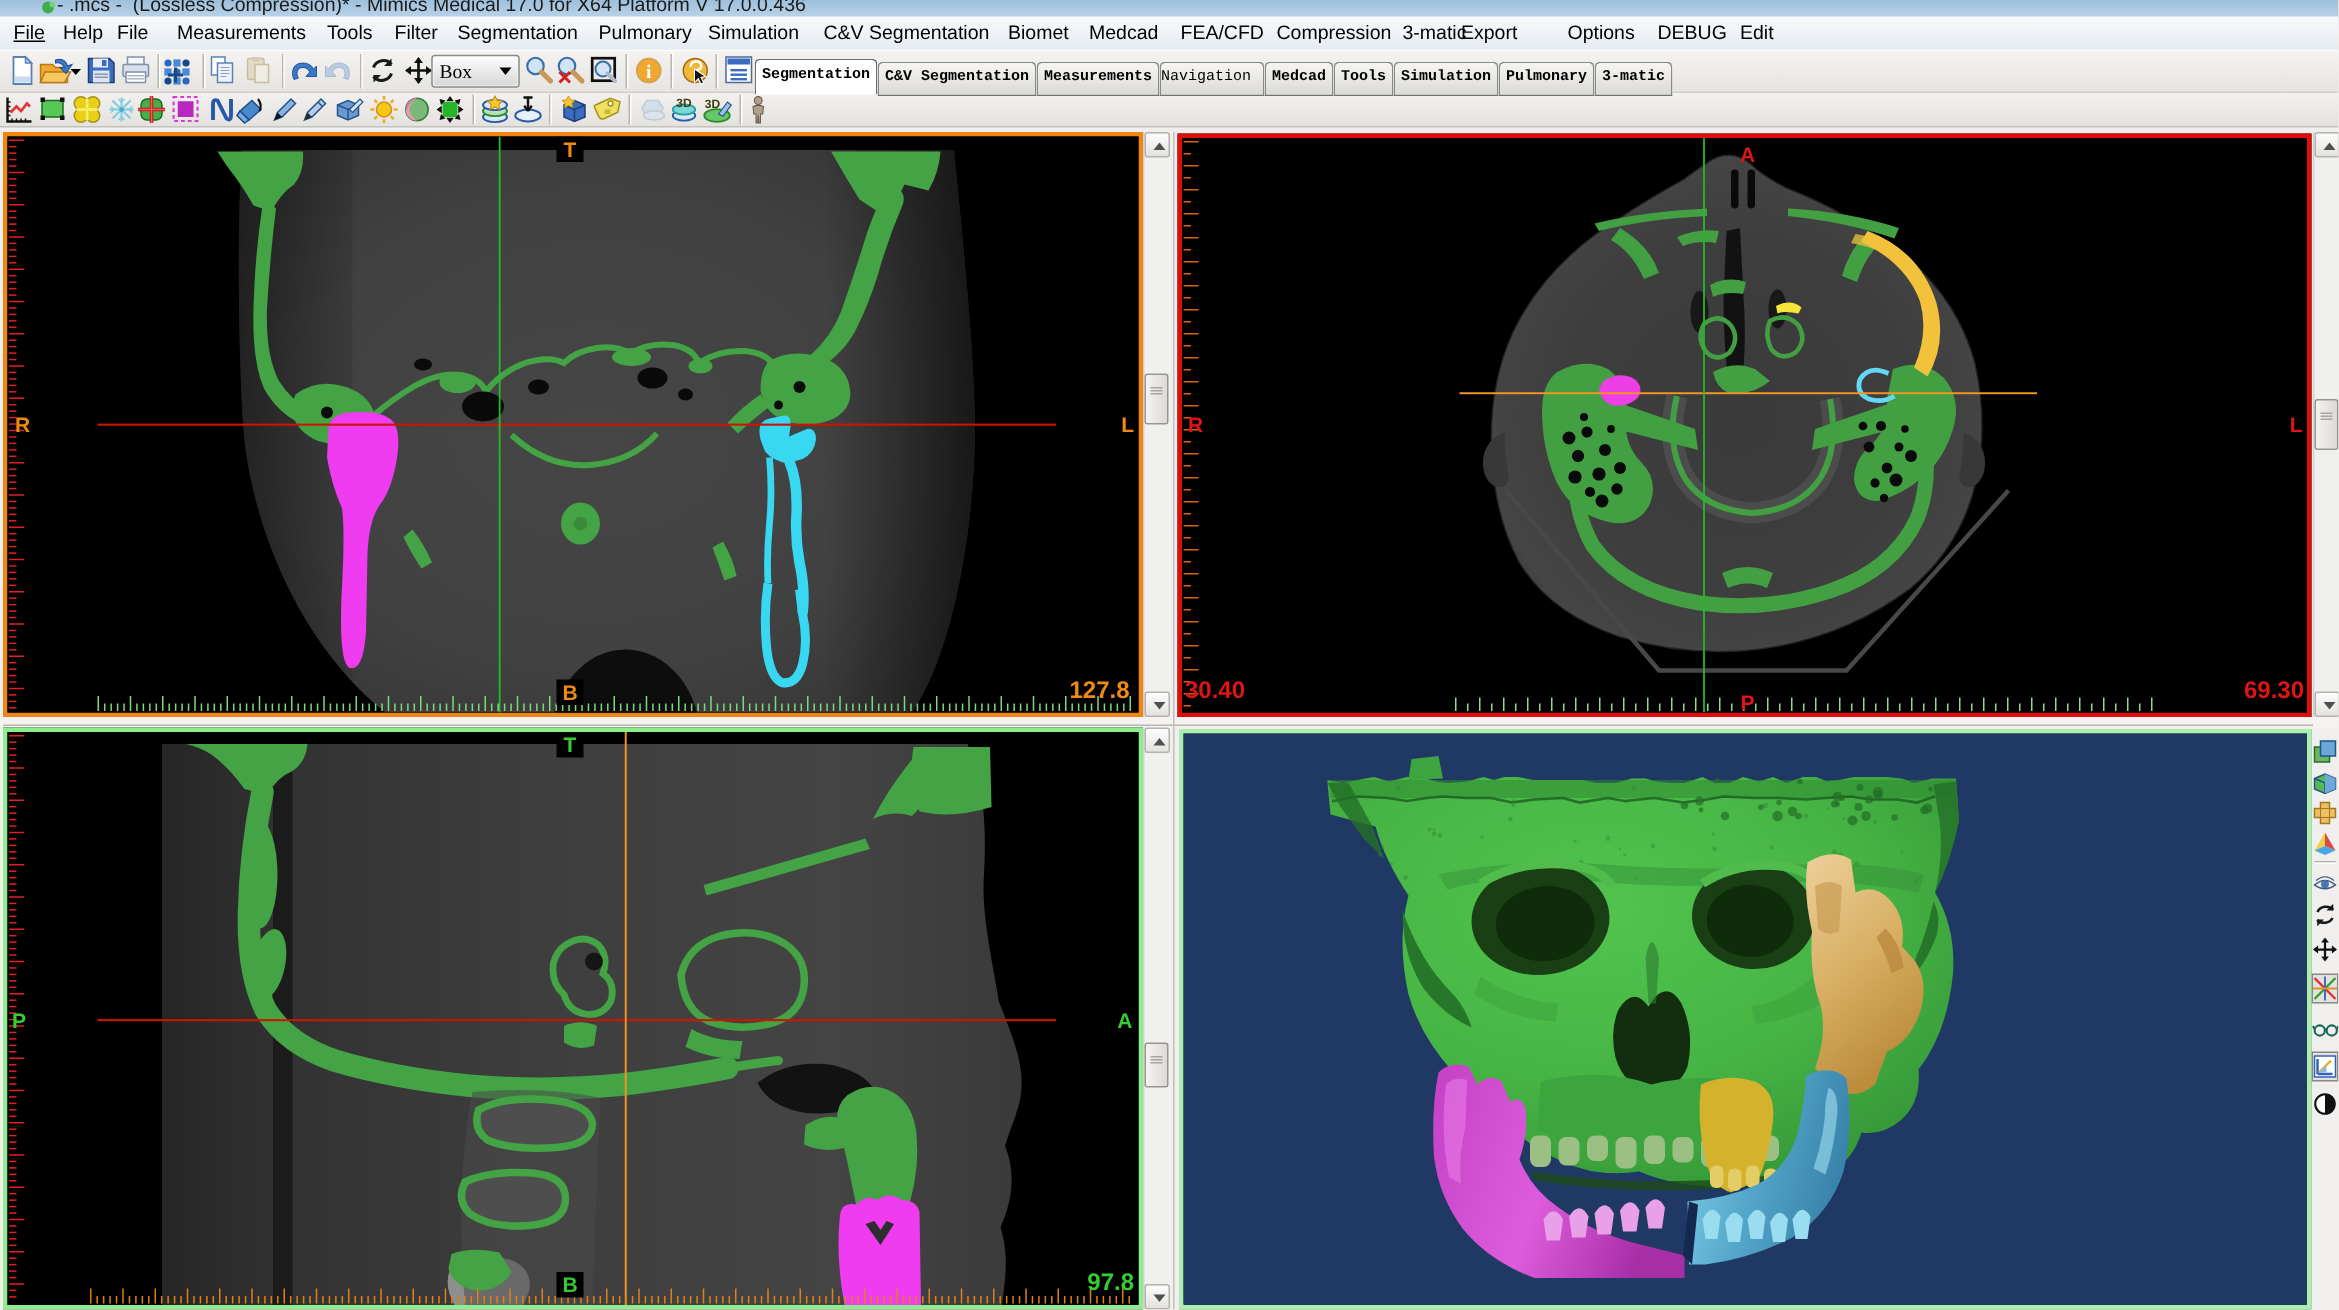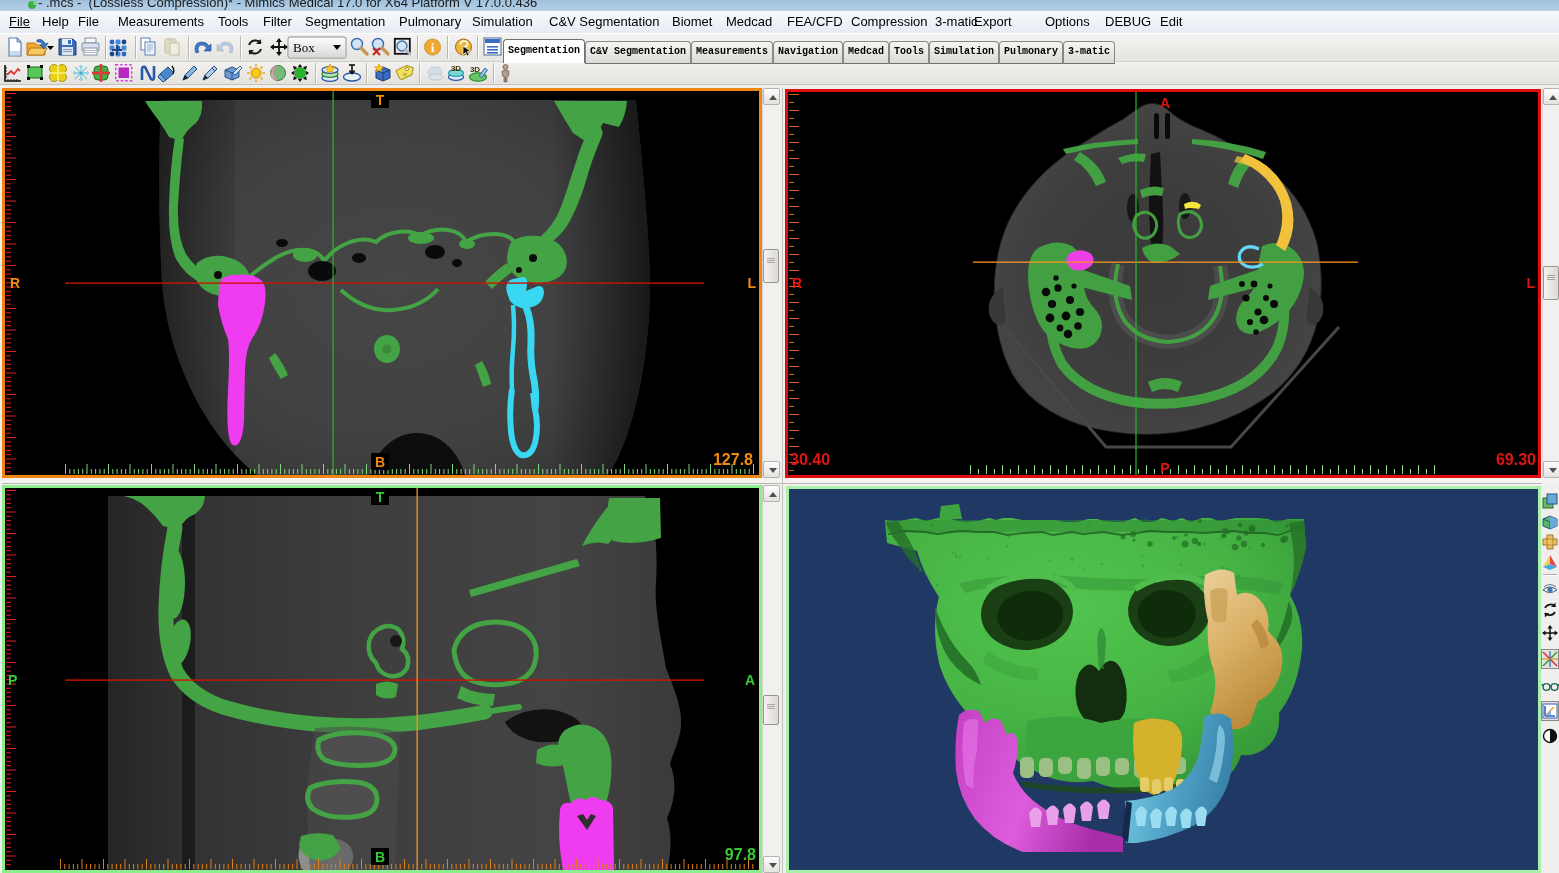--- a/index.html
+++ b/index.html
@@ -288,21 +288,21 @@
     <rect x="493" y="1" width="1" height="20" fill="#b9b6b0"></rect>
     <rect x="494" y="1" width="1" height="20" fill="#fdfdfc"></rect>
     <g transform="translate(500,2)" fill="#b0a090" stroke="#6a5a4a" stroke-width="0.7">
       <circle cx="5.5" cy="3" r="2.6"></circle>
       <path d="M2,7 Q5.5,5.5 9,7 L8.5,12 L7,12 L7,18 L5.8,18 L5.5,13 L5.2,18 L4,18 L4,12 L2.5,12 Z"></path>
     </g>
   </svg>
 <div style="position:absolute;left:503px;top:39px;width:80.0px;height:23px;background:#fff;border:1px solid #707070;border-bottom:none;border-radius:4px 4px 0 0;font-family:'Liberation Mono';font-size:10px;font-weight:bold;text-align:center;line-height:22px;z-index:3;">Segmentation</div>
 <div style="position:absolute;left:585.0px;top:41px;width:104.0px;height:21px;background:linear-gradient(#f6f5f3,#dcdad5);border:1px solid #888;border-bottom:1px solid #707070;border-radius:4px 4px 0 0;font-family:'Liberation Mono';font-size:10px;font-weight:bold;text-align:center;line-height:20px;z-index:2;">C&amp;V Segmentation</div>
 <div style="position:absolute;left:691.0px;top:41px;width:80.0px;height:21px;background:linear-gradient(#f6f5f3,#dcdad5);border:1px solid #888;border-bottom:1px solid #707070;border-radius:4px 4px 0 0;font-family:'Liberation Mono';font-size:10px;font-weight:bold;text-align:center;line-height:20px;z-index:2;">Measurements</div>
-<div style="position:absolute;left:773.0px;top:41px;width:68.0px;height:21px;background:linear-gradient(#f6f5f3,#dcdad5);border:1px solid #888;border-bottom:1px solid #707070;border-radius:4px 4px 0 0;font-family:'Liberation Mono';font-size:10px;font-weight:bold;text-align:center;line-height:20px;z-index:2;">Navigation</div>
+<div style="position:absolute;left:773.0px;top:41px;width:68.0px;height:21px;background:linear-gradient(#f6f5f3,#dcdad5);border:1px solid #888;border-bottom:1px solid #707070;border-radius:4px 4px 0 0;font-family:'Liberation Mono';font-size:10px;font-weight:normal;text-align:left;line-height:20px;z-index:2;">Navigation</div>
 <div style="position:absolute;left:843.0px;top:41px;width:44.0px;height:21px;background:linear-gradient(#f6f5f3,#dcdad5);border:1px solid #888;border-bottom:1px solid #707070;border-radius:4px 4px 0 0;font-family:'Liberation Mono';font-size:10px;font-weight:bold;text-align:center;line-height:20px;z-index:2;">Medcad</div>
 <div style="position:absolute;left:889.0px;top:41px;width:38.0px;height:21px;background:linear-gradient(#f6f5f3,#dcdad5);border:1px solid #888;border-bottom:1px solid #707070;border-radius:4px 4px 0 0;font-family:'Liberation Mono';font-size:10px;font-weight:bold;text-align:center;line-height:20px;z-index:2;">Tools</div>
 <div style="position:absolute;left:929.0px;top:41px;width:68.0px;height:21px;background:linear-gradient(#f6f5f3,#dcdad5);border:1px solid #888;border-bottom:1px solid #707070;border-radius:4px 4px 0 0;font-family:'Liberation Mono';font-size:10px;font-weight:bold;text-align:center;line-height:20px;z-index:2;">Simulation</div>
 <div style="position:absolute;left:999.0px;top:41px;width:62.0px;height:21px;background:linear-gradient(#f6f5f3,#dcdad5);border:1px solid #888;border-bottom:1px solid #707070;border-radius:4px 4px 0 0;font-family:'Liberation Mono';font-size:10px;font-weight:bold;text-align:center;line-height:20px;z-index:2;">Pulmonary</div>
 <div style="position:absolute;left:1063.0px;top:41px;width:50.0px;height:21px;background:linear-gradient(#f6f5f3,#dcdad5);border:1px solid #888;border-bottom:1px solid #707070;border-radius:4px 4px 0 0;font-family:'Liberation Mono';font-size:10px;font-weight:bold;text-align:center;line-height:20px;z-index:2;">3-matic</div>
 <div style="position:absolute;left:0;top:478px;width:1559px;height:7px;background:#f4f3f1;"></div>
 <div style="position:absolute;left:2px;top:483px;width:1540px;height:1px;background:#b8b6b2;"></div>
 <div style="position:absolute;left:782px;top:88px;width:1px;height:785px;background:#c2c0bc;"></div>
 
 <div class="vpb" style="left:2px;top:88px;width:760px;height:390px;border:3px solid #ef8512;background:#000;"></div>

